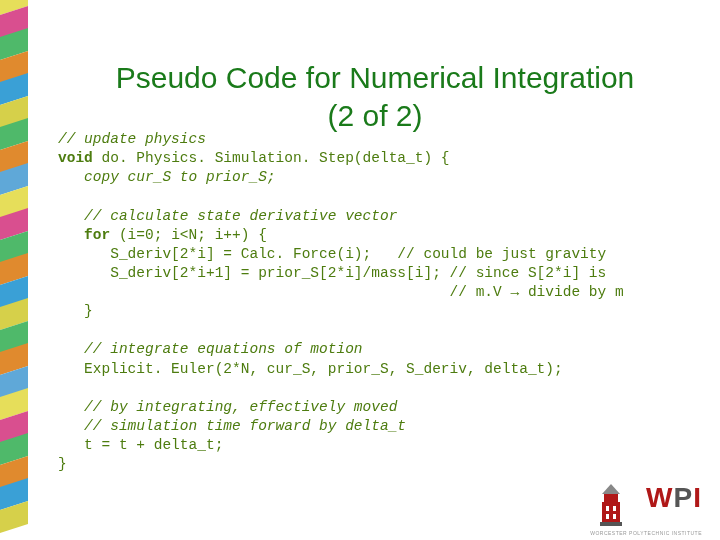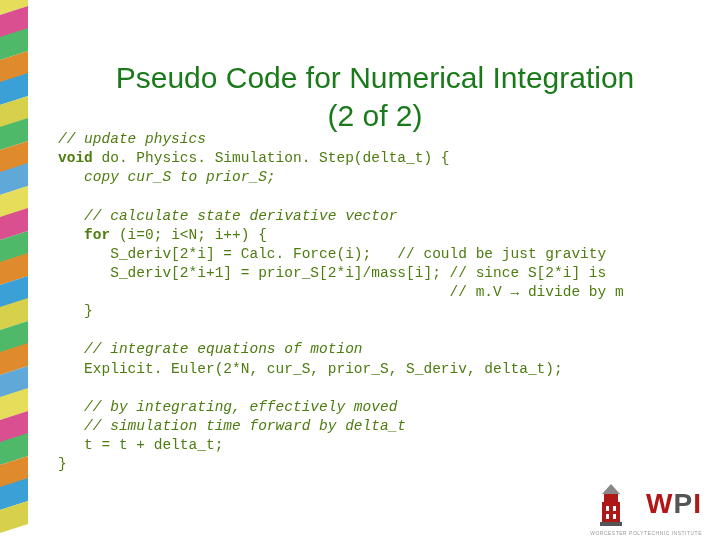--- a/index.html
+++ b/index.html
@@ -47,21 +47,21 @@
     font-style: italic;
   }
   .code-block .kw { font-weight: bold; font-style: normal; }
   .code-block .pl { font-style: normal; }
   .code-block .arrw { font-style: normal; }
   .logo {
     position: absolute;
     right: 18px;
     bottom: 14px;
     display: flex;
-    align-items: center;
+    align-items: flex-start;
     gap: 22px;
   }
   .logo-tower {
     width: 26px;
     height: 42px;
     position: relative;
   }
   .logo-tower svg { display: block; }
   .logo-text {
     font-family: Arial, sans-serif;

